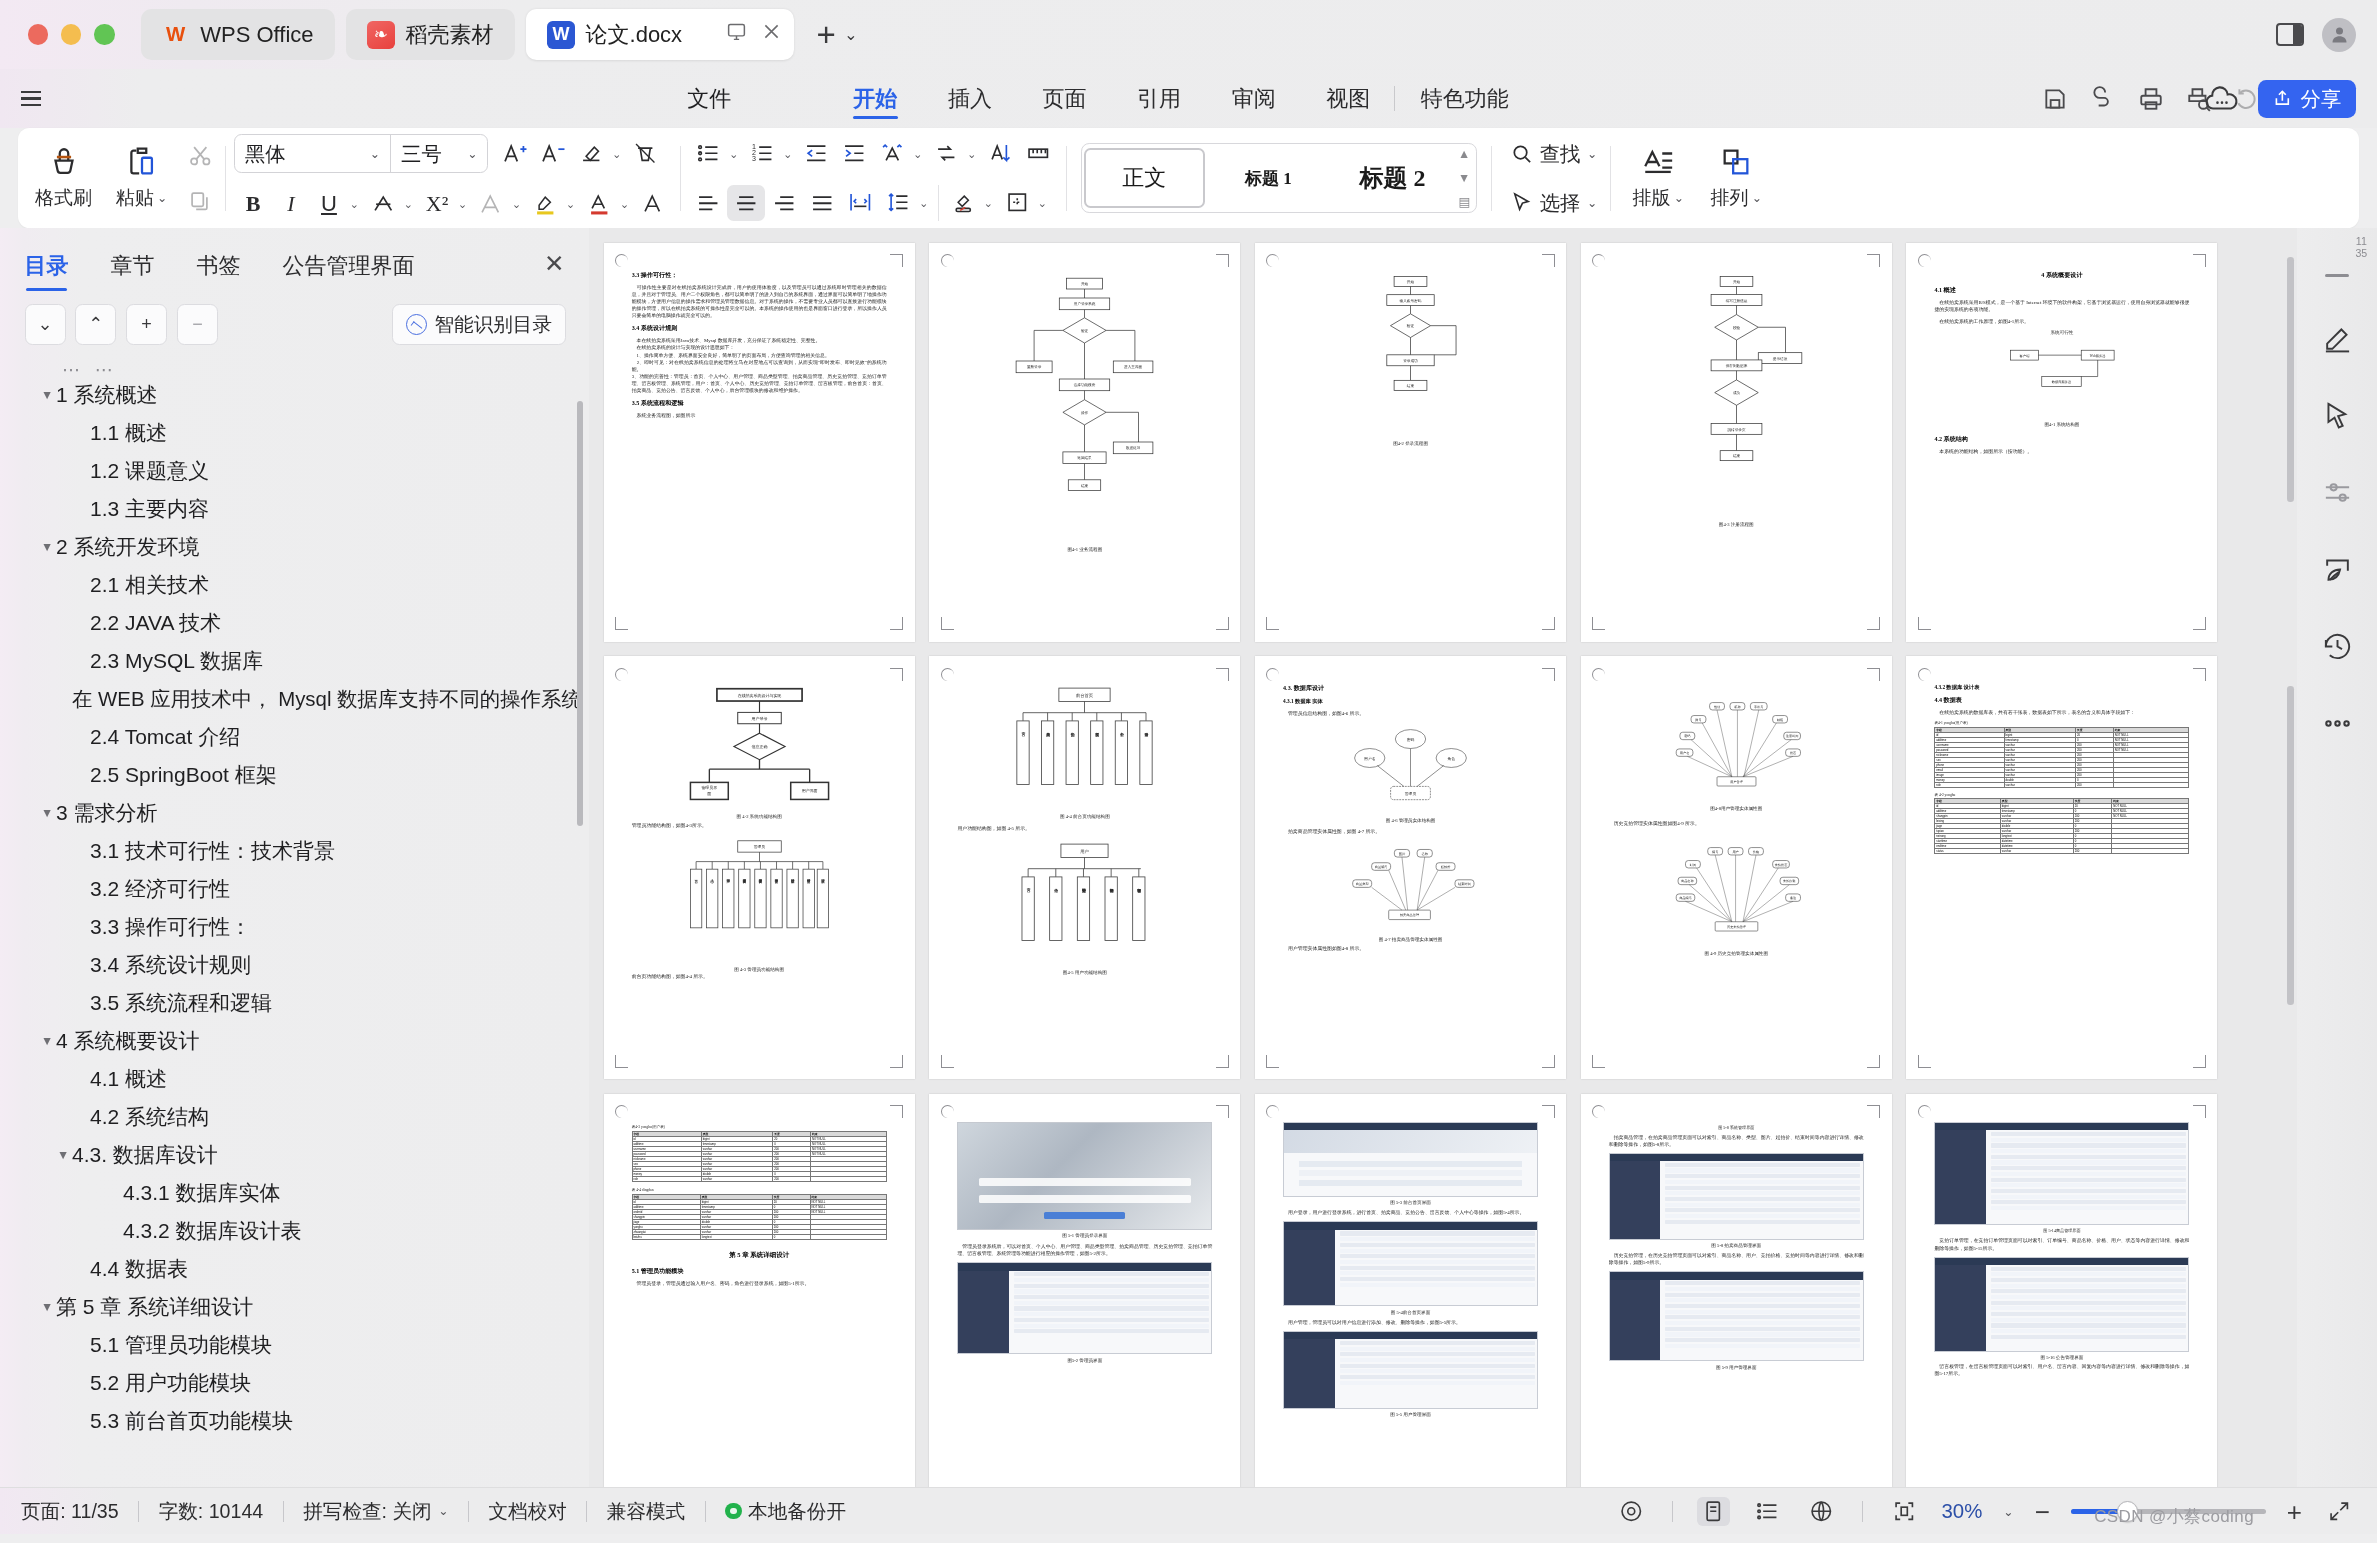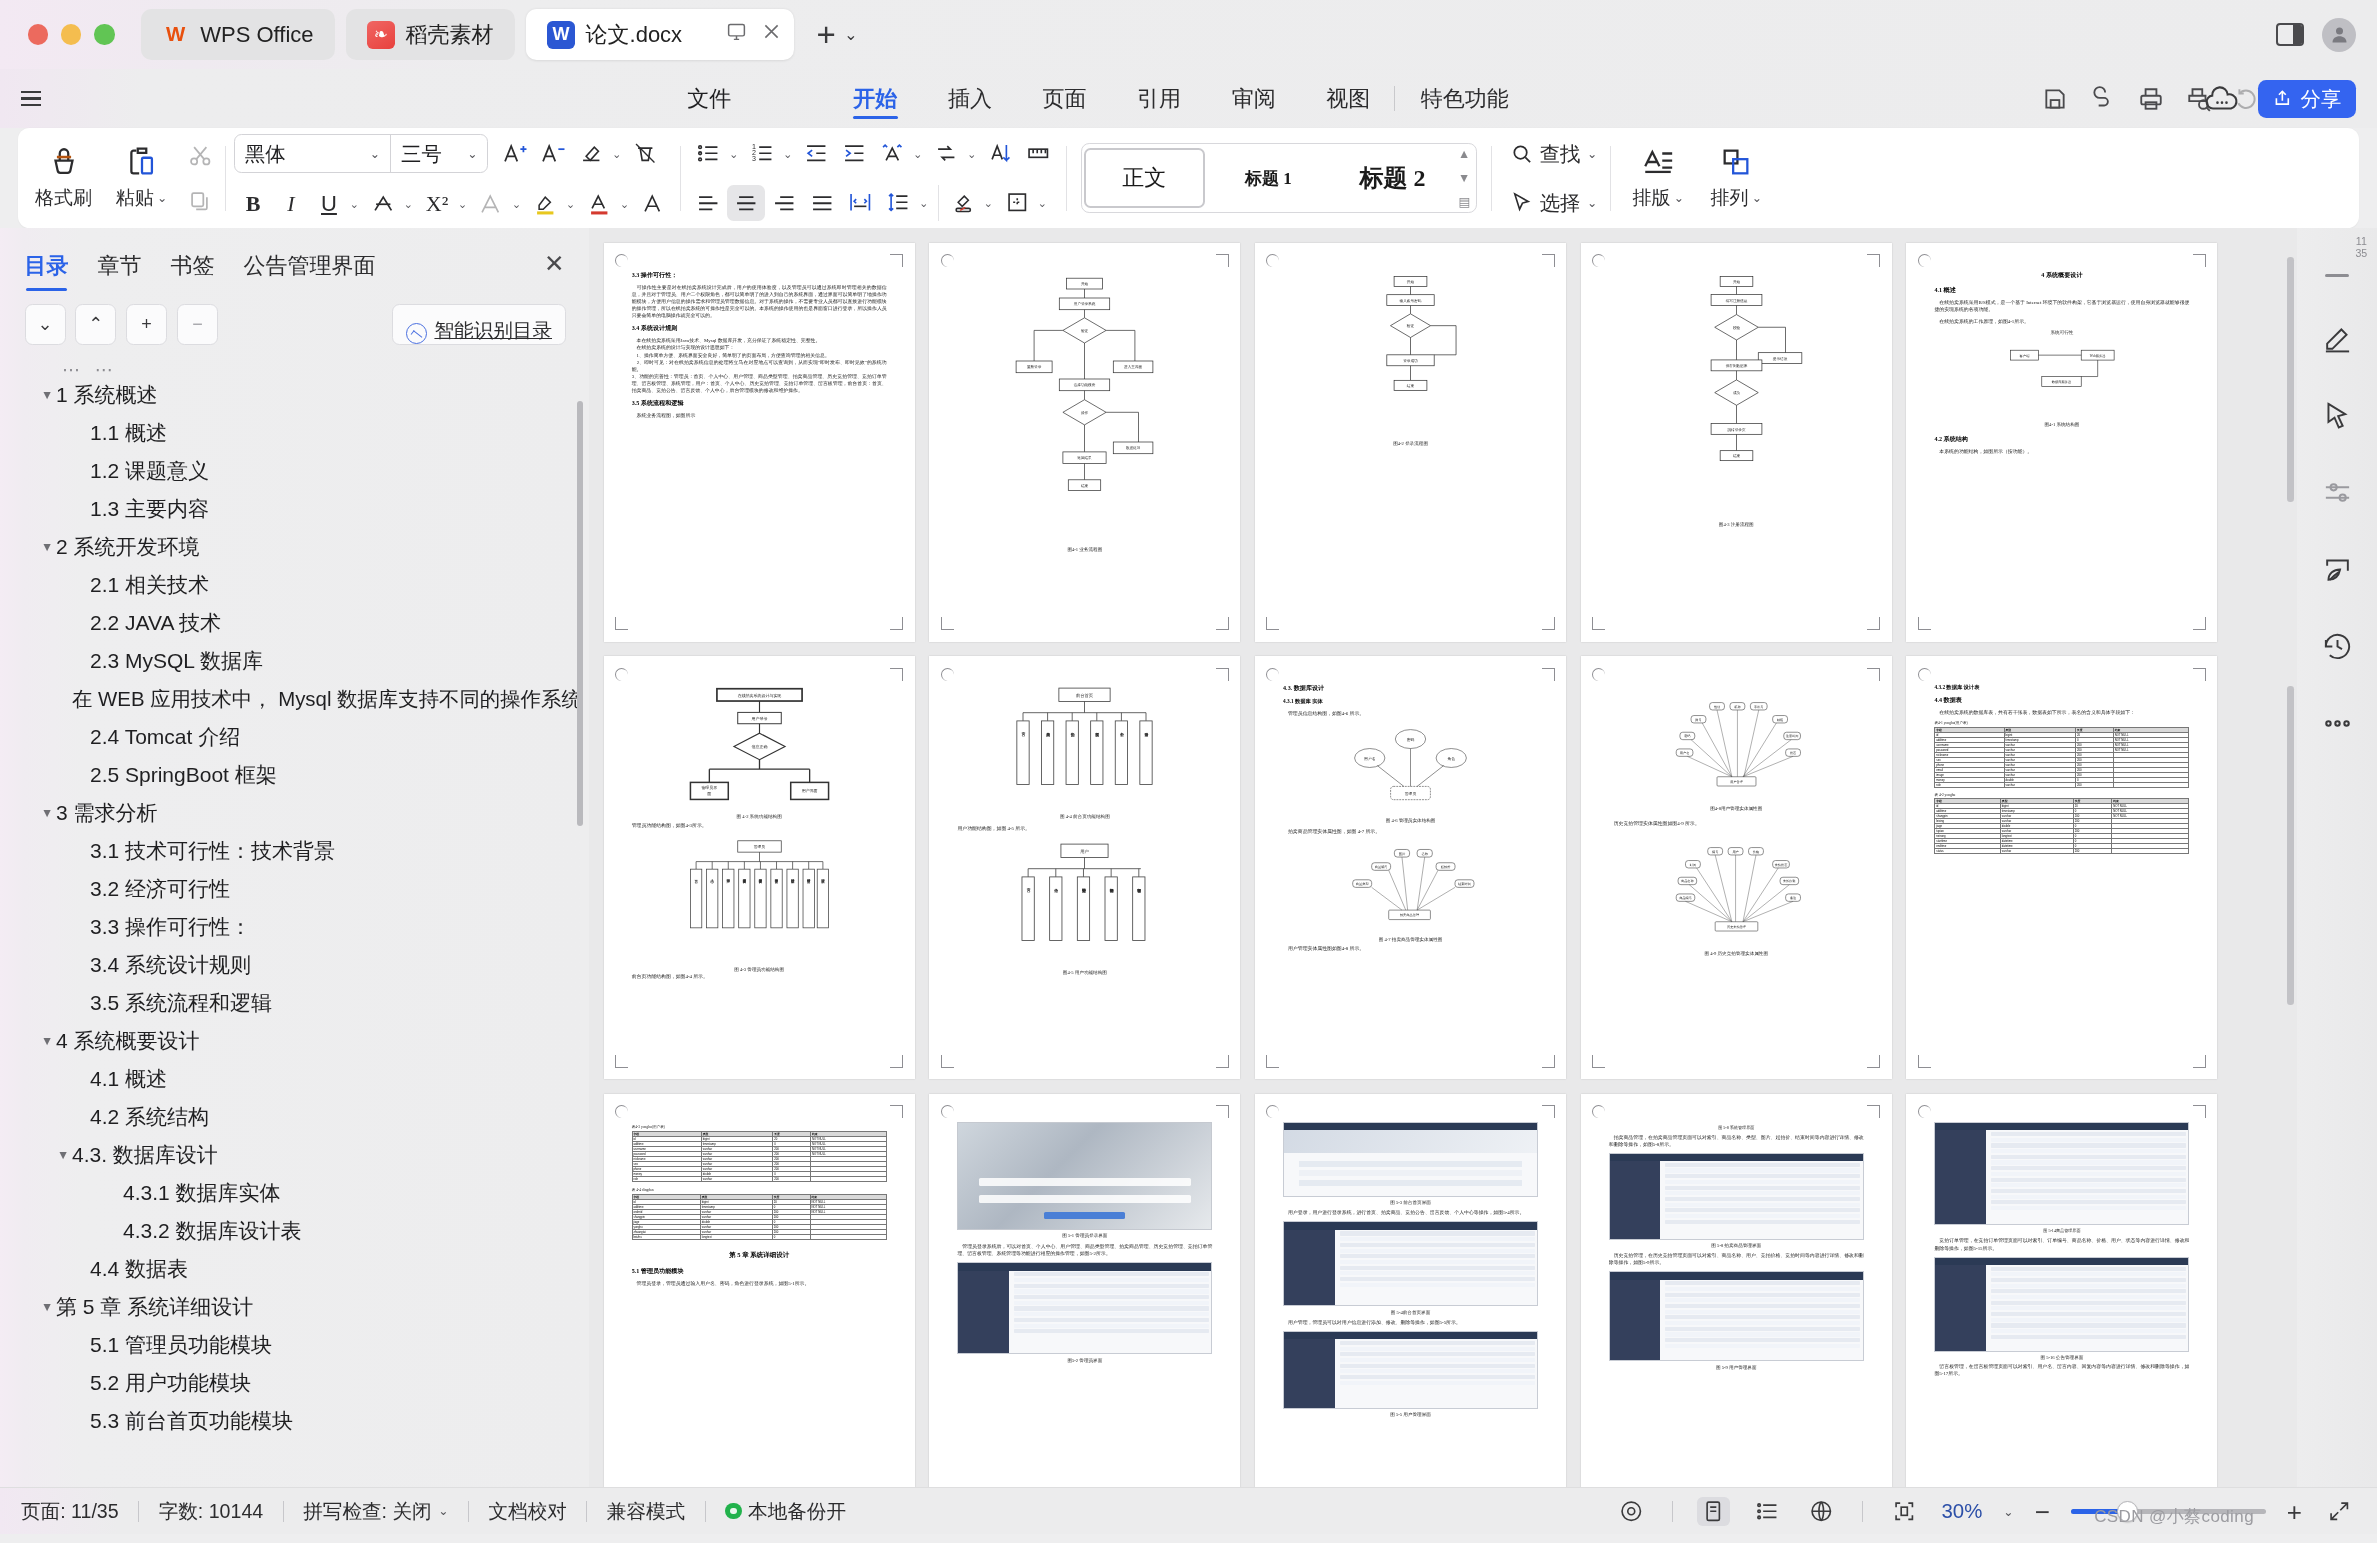--- a/index.html
+++ b/index.html
@@ -132,35 +132,35 @@
   .textbtn svg { width: 23px; height: 23px; }
 
   
   .workspace { display:flex; height: 1259px; }
 
   
   .navpanel {
     width: 589px; background: linear-gradient(to right,#f4ecf4 0%,#f0ecf1 4%,#eeeeef 14%,#ededee 100%);
     display:flex; flex-direction:column; position:relative;
   }
-  .nav-tabs { display:flex; align-items:center; padding: 23px 24.5px 0 24.5px; gap: 29px; position:relative;}
+  .nav-tabs { display:flex; align-items:center; padding: 23px 24.5px 0 24.5px; gap: 42px; position:relative;}
   .ntab { font-size: 22px; color:#2c2c2e; position:relative; padding-bottom: 11.4px; }
   .ntab.active { color:#2b63e8; font-weight:600; }
   .ntab.active:after{content:"";position:absolute;left:1.6px;right:1.6px;bottom:1.6px;height:3.3px;background:#2b63e8;border-radius:1.6px;}
   .nav-close { position:absolute; right: 24.5px; top: 21px; font-size: 24.5px; color:#4a4a4d; font-weight:300;}
 
   .nav-toolbar { display:flex; align-items:center; padding: 11.4px 24.5px 0 24.5px; gap: 9.8px; position:relative;}
   .navbtn {
     width: 41px; height: 41px; border: 1.1px solid #dcdce0; border-radius: 7.4px; background:#fbfbfc;
     display:flex;align-items:center;justify-content:center; color:#3a3a3c; font-size: 18px;
   }
   .smart-btn {
     position:absolute; right: 23px; top: 11.4px;
     height: 41px; border:1.1px solid #dcdce0; border-radius: 7.4px; background:#fbfbfc;
-    display:flex;align-items:flex-end; gap:7.4px; padding: 0 13px; font-size: 19.6px; color:#2c2c2e;text-decoration:underline;
+    display:flex;align-items:center; gap:7.4px; padding: 0 13px; font-size: 19.6px; color:#2c2c2e;
   }
   .smart-btn .ai { width:21px;height:21px;border:1.6px solid #4a6fe0;border-radius:50%;position:relative;}
   .smart-btn .ai:after{content:"";position:absolute;left:4.1px;top:9px;width:9.8px;height:4.1px;border-left:1.6px solid #4a6fe0;border-top:1.6px solid #4a6fe0;transform:rotate(38deg);}
 
   .toc-fade { padding: 14.7px 0 0 0; font-size: 18px; color:#8b8b90; letter-spacing: 4.9px; padding-left: 62px; height: 28px; overflow:hidden;}
   .toc-list { flex:1; overflow:hidden; padding-top: 3.3px; position:relative;}
   .toc-item { display:flex; align-items:center; height: 38px; font-size: 21px; color:#1f1f21; white-space:nowrap; }
   .toc-item .tri { width: 18px; font-size: 12.3px; color:#6f6f74; flex:none; text-align:center;}
   .toc-item .tri.empty { visibility:hidden; }
   .lv1 { padding-left: 38px; }

